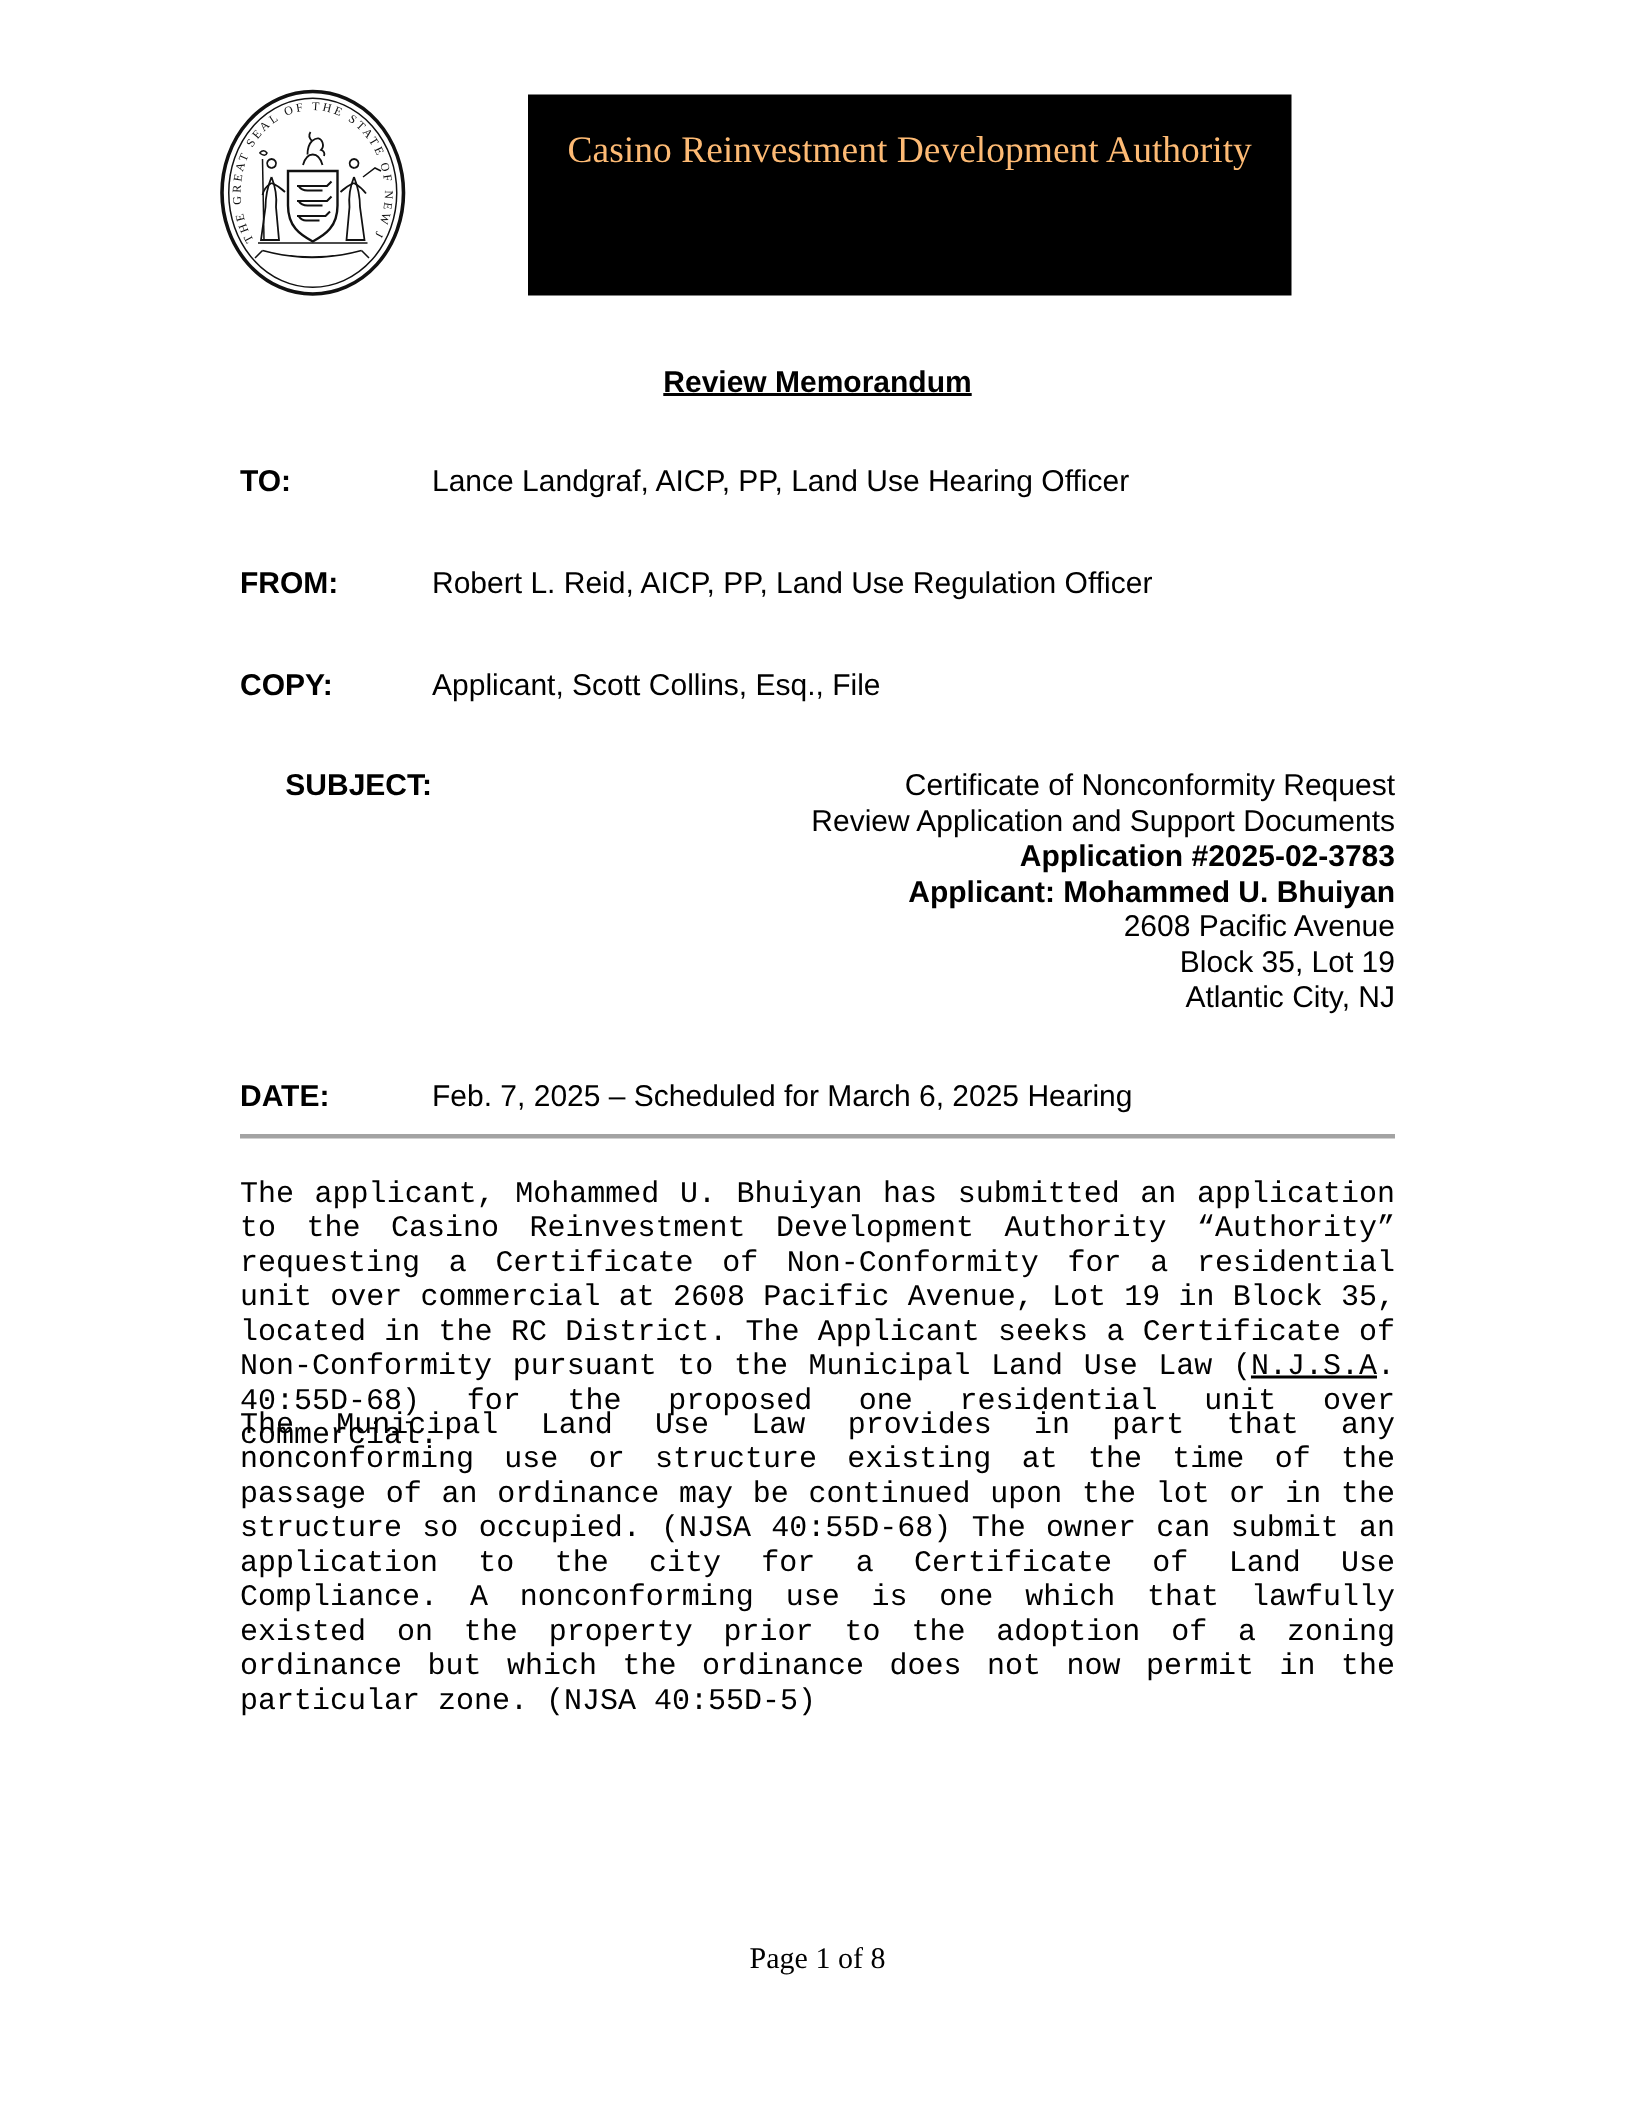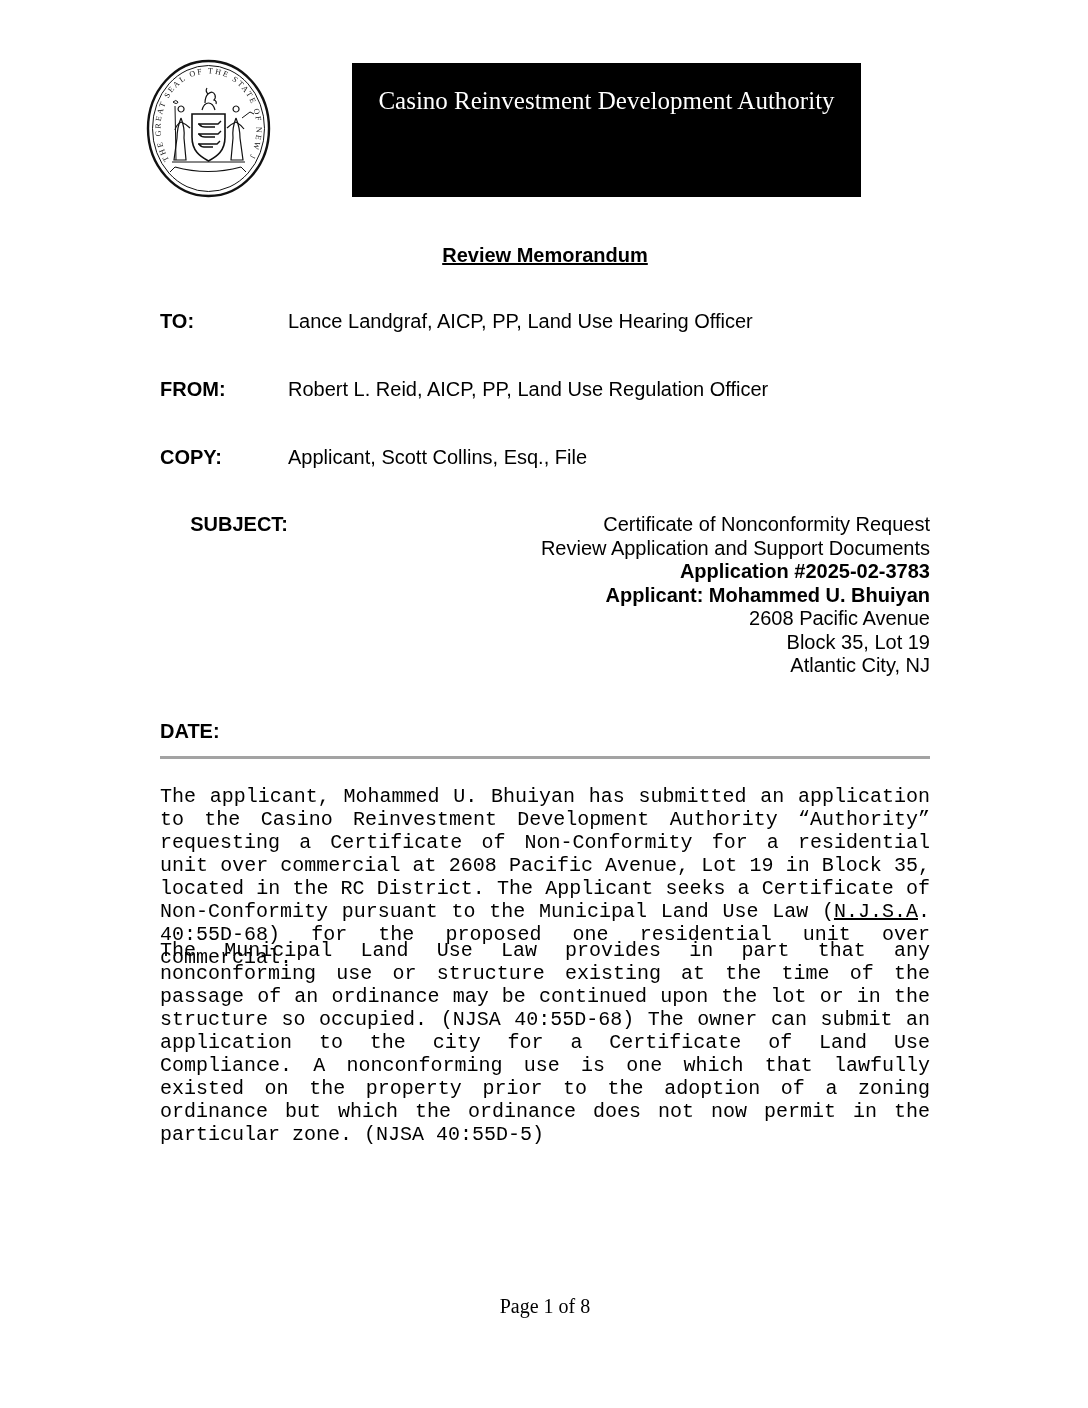--- a/index.html
+++ b/index.html
@@ -20,21 +20,21 @@
     width: 127px;
     height: 141px;
   }
   .header-banner {
     position: absolute;
     left: 352px;
     top: 63px;
     width: 509px;
     height: 134px;
     background: #000000;
-    color: #ffffff;
+    color: #fdba74;
     font-family: "Liberation Serif", serif;
     font-size: 25px;
     line-height: 29px;
     text-align: center;
     box-sizing: border-box;
     padding-top: 23px;
   }
   
   .memo-heading {
     position: absolute;
@@ -183,20 +183,21 @@
       <div class="subject-line bold">Application #2025-02-3783</div>
       <div class="subject-line bold">Applicant: Mohammed U. Bhuiyan</div>
       <div class="subject-line">2608 Pacific Avenue</div>
       <div class="subject-line">Block 35, Lot 19</div>
       <div class="subject-line">Atlantic City, NJ</div>
     </div>
   </div>
 
   <div class="field-row row-date">
     <div class="field-label">DATE:</div>
+    <div class="field-value">Feb. 7, 2025 – Scheduled for March 6, 2025 Hearing</div>
   </div>
 
   <div class="divider"></div>
 
   <p class="body-par par-1"><span>The applicant, Mohammed U. Bhuiyan has submitted an application to the Casino Reinvestment Development Authority “Authority” requesting a Certificate of Non-Conformity for a residential unit over commercial at 2608 Pacific Avenue, Lot 19 in Block 35, located in the RC District. The Applicant seeks a Certificate of Non-Conformity pursuant to the Municipal Land Use Law (</span><span class="citation">N.J.S.A</span><span>. 40:55D-68) for the proposed one residential unit over commercial.</span></p>
 
   <p class="body-par par-2">The Municipal Land Use Law provides in part that any nonconforming use or structure existing at the time of the passage of an ordinance may be continued upon the lot or in the structure so occupied. (NJSA 40:55D-68) The owner can submit an application to the city for a Certificate of Land Use Compliance. A nonconforming use is one which that lawfully existed on the property prior to the adoption of a zoning ordinance but which the ordinance does not now permit in the particular zone. (NJSA 40:55D-5)</p>
 
   <div class="page-footer">Page 1 of 8</div>
 

